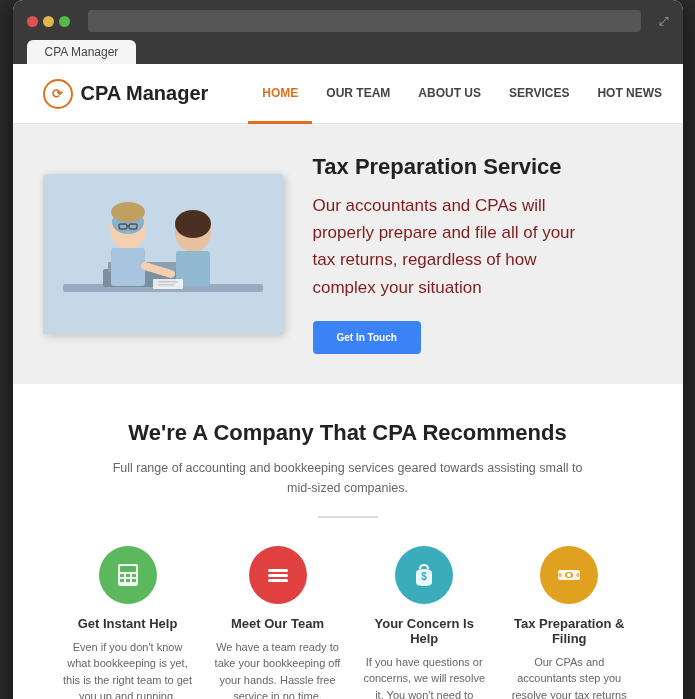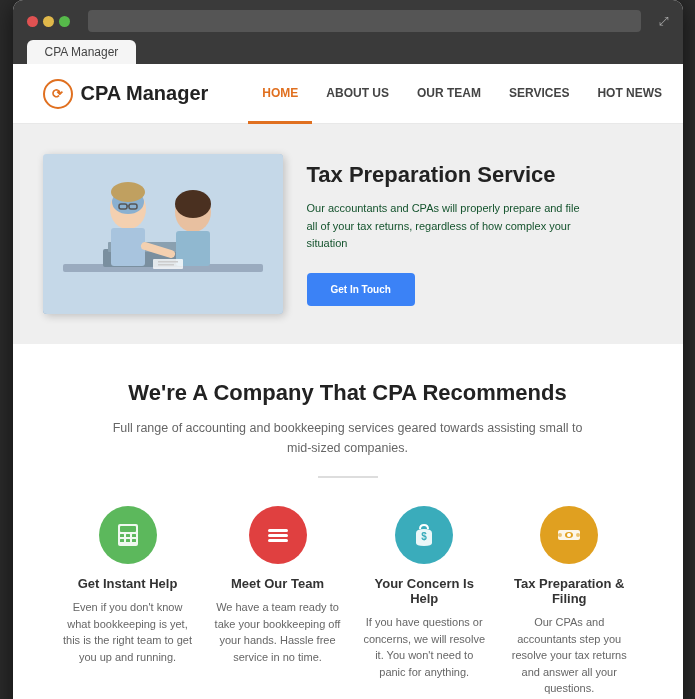--- a/index.html
+++ b/index.html
@@ -121,21 +121,21 @@
       color: #e07020;
       border-bottom: 3px solid #e07020;
     }
 
     
     .hero {
       background: #efefef;
       padding: 30px;
       display: flex;
       align-items: center;
-      gap: 24px;
+      gap: 30px;
       min-height: 200px;
     }
     .hero-image {
       width: 240px;
       min-width: 240px;
       height: 160px;
       background: linear-gradient(135deg, #c8d8e8 0%, #a0b8d0 50%, #b8c8e0 100%);
       border-radius: 4px;
       overflow: hidden;
       position: relative;
@@ -152,22 +152,22 @@
       overflow: hidden;
     }
     .hero-text { flex: 1; }
     .hero-title {
       font-size: 22px;
       font-weight: bold;
       color: #222;
       margin-bottom: 12px;
     }
     .hero-desc {
-      font-size: 11px;
-      color: #14532d;
+      font-size: 17px;
+      color: #7f1d1d;
       line-height: 1.6;
       margin-bottom: 20px;
       max-width: 280px;
     }
     .btn-get-in-touch {
       background: #3b82f6;
       color: #fff;
       border: none;
       padding: 11px 24px;
       border-radius: 4px;
@@ -263,22 +263,22 @@
 
   <div class="page">
 
     <div class="header">
       <div class="logo">
         <div class="logo-icon">⟳</div>
         <span>CPA Manager</span>
       </div>
       <nav class="nav">
         <div class="nav-item active">HOME</div>
+        <div class="nav-item">OUR TEAM</div>
         <div class="nav-item">ABOUT US</div>
-        <div class="nav-item">OUR TEAM</div>
         <div class="nav-item">SERVICES</div>
         <div class="nav-item">HOT NEWS</div>
         <div class="nav-item">CONTACT US</div>
       </nav>
     </div>
 
     <div class="hero">
       <div class="hero-image">
         <div class="hero-img-placeholder">
 

